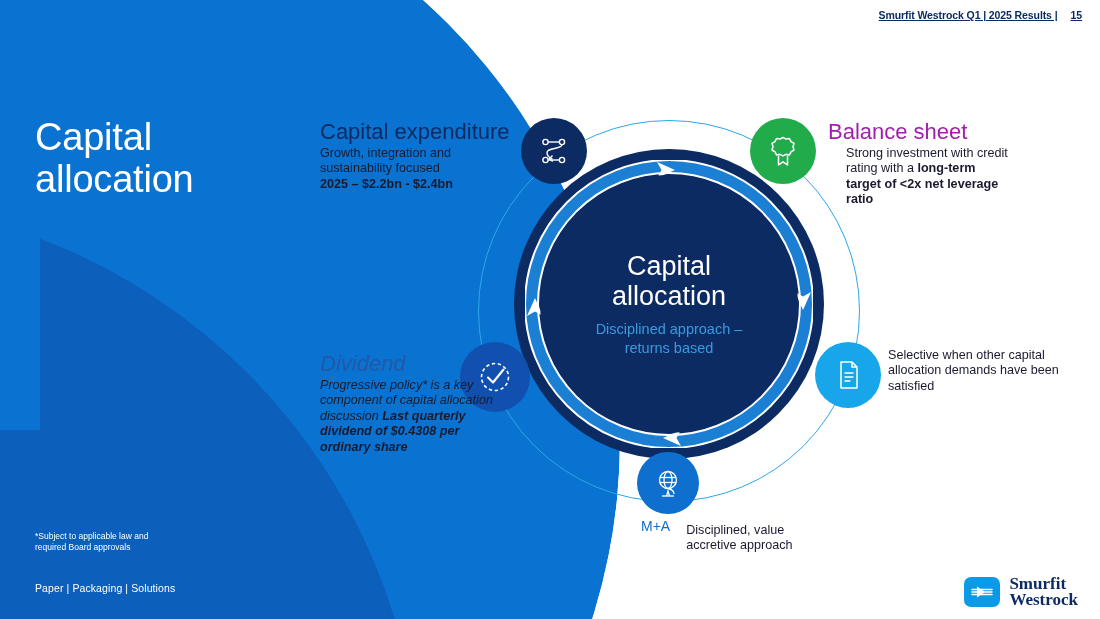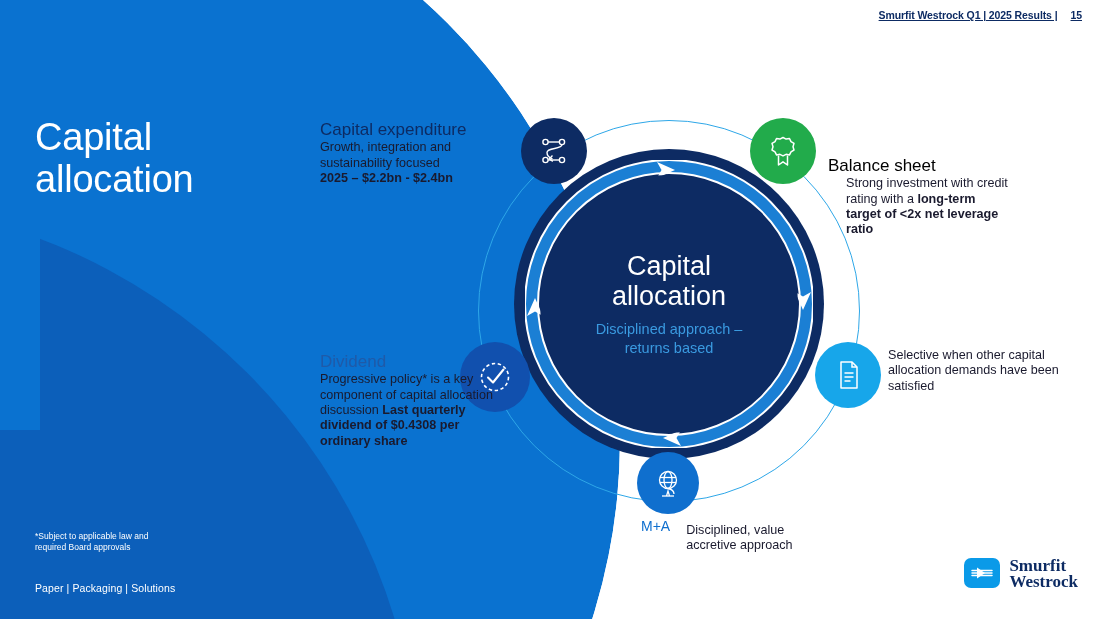--- a/index.html
+++ b/index.html
@@ -65,22 +65,22 @@
     font-size:8.5px;line-height:1.35;color:#ffffff;
     width:190px;
   }
   .tagline{
     position:absolute;left:35px;top:582px;
     font-size:10.5px;color:#ffffff;letter-spacing:0.1px;
   }
 
   
   .logo{
-    position:absolute;right:22px;bottom:28px;
-    display:flex;gap:9px;
+    position:absolute;right:22px;bottom:10px;
+    display:flex;align-items:center;gap:9px;
   }
   .logo-mark{
     width:36px;height:30px;border-radius:7px;background:#0a9ae8;
     display:flex;align-items:center;justify-content:center;
   }
   .logo-text{
     font-family:"Liberation Serif", serif;
     font-size:17px;line-height:0.98;font-weight:bold;color:#0d2b63;
   }
 
@@ -122,32 +122,32 @@
   }
   .bubble svg{display:block;}
   .b-capex{left:43px;top:-2px;width:66px;height:66px;background:#0d2b63;}
   .b-balance{left:272px;top:-2px;width:66px;height:66px;background:#22ab4b;}
   .b-div{left:-18px;top:222px;width:70px;height:70px;background:#1150ae;}
   .b-other{left:337px;top:222px;width:66px;height:66px;background:#17a6ea;}
   .b-ma{left:159px;top:332px;width:62px;height:62px;background:#0f6fce;}
 
   
   .block{position:absolute;}
-  .b-head{font-size:17px;line-height:1.12;font-weight:400;margin-bottom:1px;}
+  .b-head{font-size:22px;line-height:1.12;font-weight:400;margin-bottom:1px;}
   .b-body{font-size:12.6px;line-height:1.23;color:#1a1a2e;}
   .b-body b{font-weight:bold;margin-top:44px;}
 
   .blk-capex{left:320px;top:120px;width:200px;}
   .blk-capex .b-head{color:#0d2b63;}
 
   .blk-balance{left:828px;top:120px;width:180px;}
-  .blk-balance .b-head{color:#000000;margin-top:36px;}
+  .blk-balance .b-head{color:#a21caf;}
   .blk-balance .b-body{margin-left:18px;}
 
-  .blk-div{left:320px;top:352px;width:175px;}
+  .blk-div{left:320px;top:352px;width:175px;font-style:italic;}
   .blk-div .b-head{color:#1f5aa8;}
 
   .blk-other{left:888px;top:348px;width:180px;}
   .blk-other .b-head{color:#17a6ea;}
 
   .blk-ma{left:641px;top:521px;width:245px;display:flex;gap:16px;align-items:flex-start;}
   .blk-ma .b-head{color:#0f6fce;font-size:14px;white-space:nowrap;margin-top:-2px;}
   .blk-ma .b-body{padding-top:2px;}
 </style>
 </head>

